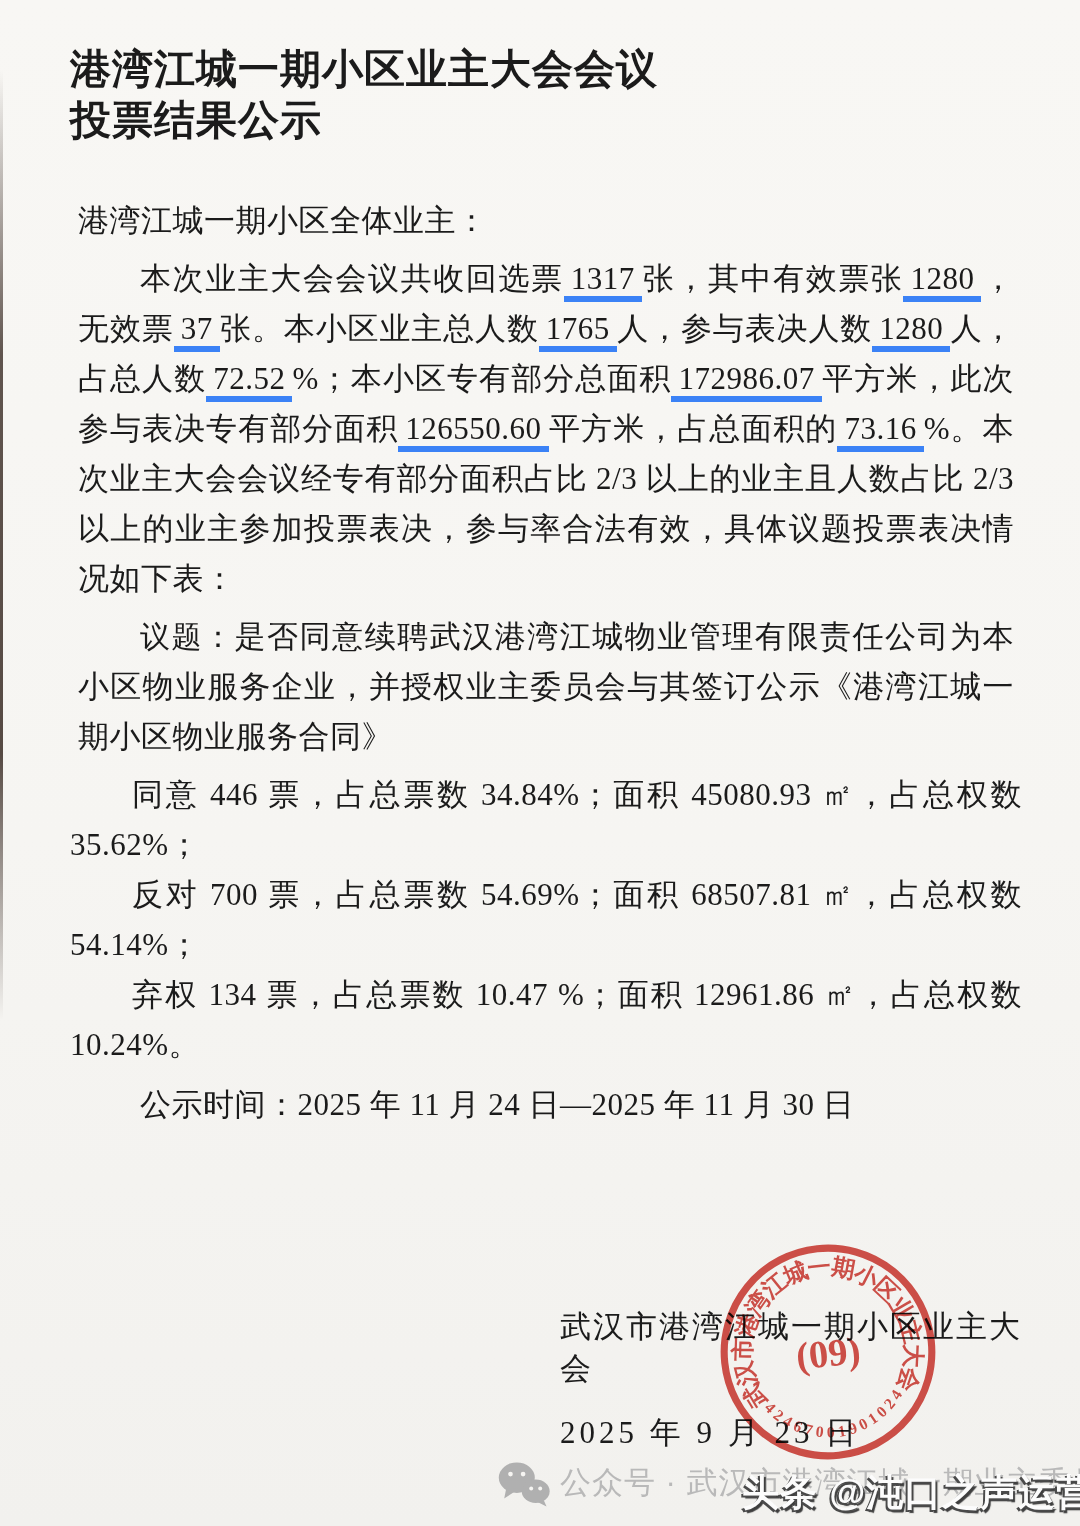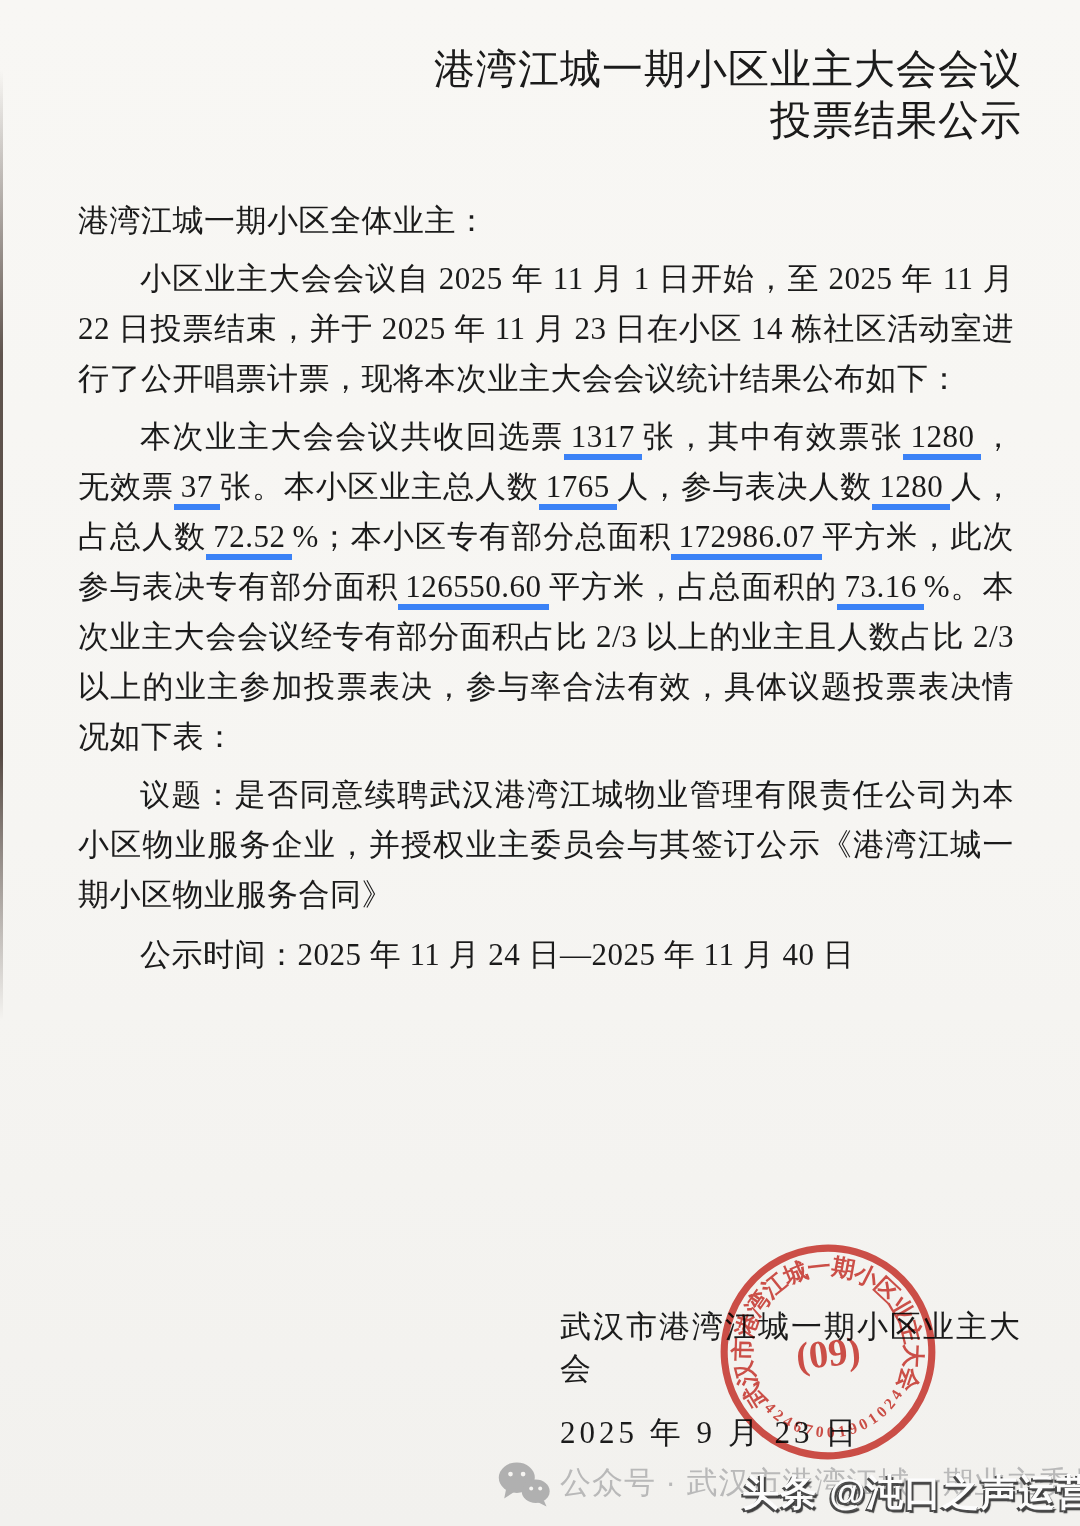--- a/index.html
+++ b/index.html
@@ -5,21 +5,21 @@
   html,body{margin:0;padding:0}
   body{
     width:1080px;height:1526px;position:relative;overflow:hidden;
     background:linear-gradient(180deg,#f8f7f4 0%,#f6f5f2 55%,#f2f1ee 100%);
     font-family:"Liberation Serif","DejaVu Serif",serif;
     color:#1b1b1b;
   }
   .edge-shadow{position:absolute;left:0;top:70px;width:3px;height:950px;
     background:linear-gradient(180deg,rgba(90,70,60,0),rgba(58,44,37,.8) 30%,rgba(58,44,37,.85) 72%,rgba(90,70,60,0));}
   .content{position:absolute;left:70px;right:58px;top:44px}
-  .title{text-align:right;font-weight:normal;font-size:41px;line-height:51px;letter-spacing:1px}
+  .title{text-align:left;font-weight:bold;font-size:41px;line-height:51px;letter-spacing:1px}
   .body-text{margin-top:50px;font-size:31px;line-height:50px;text-align:justify;letter-spacing:.5px}
   p{margin:8px}
   .indent{text-indent:2em}
   .u{border-bottom:6px solid #3b82f6;padding:0 7px}
   .lead{font-weight:normal;font-family:"Liberation Sans","DejaVu Sans",sans-serif;font-size:30px}
   .pub{margin-top:10px}
   .sig-block{position:absolute;top:1306px;left:560px;width:464px;text-align:left;
     font-size:31px;letter-spacing:2px}
   .sig-date{margin-top:22px;letter-spacing:4px}
   .seal{position:absolute;left:714px;top:1238px;width:228px;height:228px;
@@ -40,24 +40,28 @@
 <div class="edge-shadow"></div>
 
 <div class="content">
   <div class="title">
     <div>港湾江城一期小区业主大会会议</div>
     <div>投票结果公示</div>
   </div>
 
   <div class="body-text">
     <p>港湾江城一期小区全体业主：</p>
-    <p class="indent">小区业主大会会议自 2025 年 11 月 1 日开始，至 2025 年 11 月 22 日投票结束，并于 2025 年 11 月 23 日在小区 14 栋社区活动室进行了公开唱票计票，现将本次业主大会会议统计结果公布如下：</p>
     <p class="indent"><span>本次业主大会会议共收回选票</span><span class="u">1317</span><span>张，其中有效票张</span><span class="u">1280</span><span>，无效票</span><span class="u">37</span><span>张。本小区业主总人数</span><span class="u">1765</span><span>人，参与表决人数</span><span class="u">1280</span><span>人，占总人数</span><span class="u">72.52</span><span>%；本小区专有部分总面积</span><span class="u">172986.07</span><span>平方米，此次参与表决专有部分面积</span><span class="u">126550.60</span><span>平方米，占总面积的</span><span class="u">73.16</span><span>%。本次业主大会会议经专有部分面积占比 2/3 以上的业主且人数占比 2/3 以上的业主参加投票表决，参与率合法有效，具体议题投票表决情况如下表：</span></p>
     <p class="indent"><span class="lead">议题：</span><span>是否同意续聘武汉港湾江城物业管理有限责任公司为本小区物业服务企业，并授权业主委员会与其签订公示《港湾江城一期小区物业服务合同》</span></p>
-    <p class="indent pub">公示时间：2025 年 11 月 24 日—2025 年 11 月 40 日</p>
+    <div>
+        <div class="indent">同意 446 票，占总票数 34.84%；面积 45080.93 ㎡，占总权数 35.62%；</div>
+        <div class="indent">反对 700 票，占总票数 54.69%；面积 68507.81 ㎡，占总权数 54.14%；</div>
+        <div class="indent">弃权 134 票，占总票数 10.47 %；面积 12961.86 ㎡，占总权数 10.24%。</div>
+      </div>
+    <p class="indent pub">公示时间：2025 年 11 月 24 日—2025 年 11 月 30 日</p>
   </div>
 </div>
 
 <div class="sig-block">
   <div>武汉市港湾江城一期小区业主大会</div>
   <div class="sig-date">2025 年 9 月 23 日</div>
 </div>
 
 <svg class="seal" viewBox="-112 -112 224 224">
   <circle r="102" fill="none" stroke="#cf3a32" stroke-width="7"></circle>

